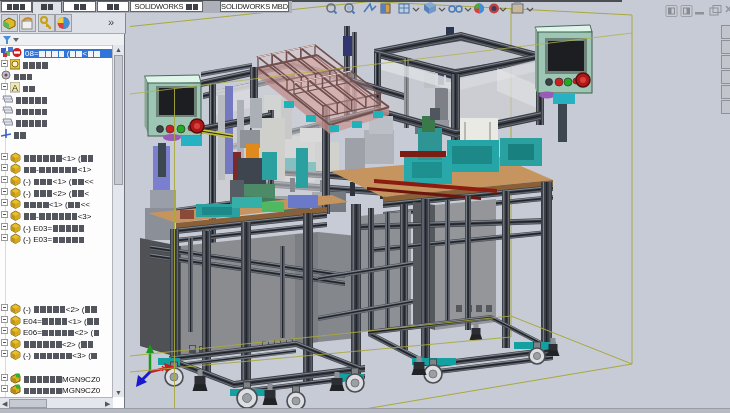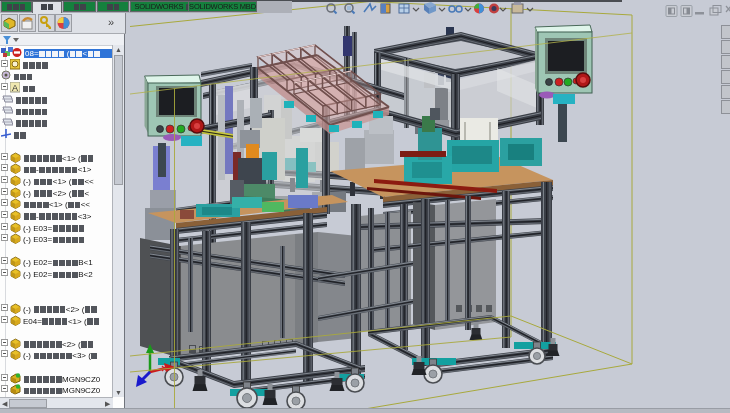--- a/index.html
+++ b/index.html
@@ -1,20 +1,20 @@
 <!DOCTYPE html>
 <html><head><meta charset="utf-8">
 <style>
 html,body{margin:0;padding:0}
 body{width:730px;height:413px;overflow:hidden;position:relative;font-family:"Liberation Sans",sans-serif;background:#c7cbd5}
 svg{display:block}
 #vp{position:absolute;left:0;top:0}
 #topline{position:absolute;left:0;top:0;width:622px;height:1.5px;background:#4a4d52}
 #tabbar{position:absolute;left:0;top:1px;width:292px;height:12px;background:#adb0b8}
-.tab{position:absolute;top:0;height:11px;background:#15803d;border:1px solid #636669;box-sizing:border-box;text-align:center;line-height:10px;font-size:8px;color:#1a1a1a;overflow:hidden;white-space:nowrap}
+.tab{position:absolute;top:0;height:11px;background:#ffffff;border:1px solid #636669;box-sizing:border-box;text-align:center;line-height:10px;font-size:8px;color:#1a1a1a;overflow:hidden;white-space:nowrap}
 .tab.active{background:#dfe2e7;border-bottom:none;height:12px}
 .lt{font-size:7.5px;color:#1a1a1a;letter-spacing:-0.2px}
 .b{display:inline-block;width:5.5px;height:6.5px;background:#53565c;margin:0 0.5px;vertical-align:-1px}
 .b.s{width:5.5px;height:6px;background:#3f4349}
 .b.w{background:#f2f4f8}
 #tb2{position:absolute;left:0;top:13px;width:126px;height:21px;background:#dde0e6;border-right:1px solid #85888e;border-bottom:1px solid #a8abb1;box-sizing:border-box}
 #tb2 .ic{position:absolute;top:1px;width:17px;height:18px;border:1px solid #9a9da3;background:#d2d5db;box-sizing:border-box}
 #chev{position:absolute;left:108px;top:3px;font-size:11px;color:#444}
 #tree{position:absolute;left:0;top:34px;width:125px;height:374px;background:#fdfdfd;border-right:1px solid #70747c;box-sizing:border-box;overflow:hidden}
 #filter{position:absolute;left:0;top:0;width:124px;height:11px;background:#eef0f4;border-bottom:1px solid #ccd0d6}
@@ -581,21 +581,21 @@
 <rect x="713.0" y="5.5" width="8.0" height="7.0" fill="none" stroke="#8d9199" stroke-width="1"></rect>
 <path d="M726 6 l5 6 m0 -6 l-5 6" stroke="#8d9199" stroke-width="1.2" fill="none"></path>
 </svg>
 <div id="topline"></div>
 <div id="tabbar">
     <div class="tab" style="left:0.5px;width:31px"><i class="b s"></i><i class="b s"></i><i class="b s"></i></div>
     <div class="tab active" style="left:32px;width:30px"><i class="b s"></i><i class="b s"></i></div>
     <div class="tab" style="left:63px;width:33px"><i class="b s"></i><i class="b s"></i></div>
     <div class="tab" style="left:97px;width:32px"><i class="b s"></i><i class="b s"></i></div>
     <div class="tab" style="left:130px;width:73px"><span class="lt">SOLIDWORKS</span> <i class="b s"></i><i class="b s"></i></div>
-    <div class="tab" style="left:188px;width:69px"><span class="lt">SOLIDWORKS MBD</span></div>
+    <div class="tab" style="left:220px;width:69px"><span class="lt">SOLIDWORKS MBD</span></div>
   </div>
 <div id="tb2">
     <div class="ic" style="left:1px">
       <svg width="15" height="16" viewBox="0 0 15 16">
         <polygon points="2,6 7,3 13,6 13,11 7,14 2,11" fill="#e0b828" stroke="#7a5c08"></polygon>
         <polygon points="2,6 7,9 7,14 2,11" fill="#58b858"></polygon>
       </svg>
     </div>
     <div class="ic" style="left:19px">
       <svg width="15" height="16" viewBox="0 0 15 16">
@@ -695,40 +695,35 @@
       <div class="trow" style="top:176.5px"><span class="pm"></span><span class="ri"><svg width="11" height="11" viewBox="0 0 11 11">
             <polygon points="1,3.5 5.5,1 10,3.5 10,8 5.5,10.5 1,8" fill="#e8c028" stroke="#7a5c08" stroke-width="0.8"></polygon>
             <polygon points="1,3.5 5.5,6 5.5,10.5 1,8" fill="#c09618"></polygon>
             <polygon points="5.5,6 10,3.5 10,8 5.5,10.5" fill="#d8a81c"></polygon>
           </svg></span><span class="tx2"><span class="lt2">(-) E03=</span><i class="b"></i><i class="b"></i><i class="b"></i><i class="b"></i><i class="b"></i></span></div>
       <div class="trow" style="top:188.1px"><span class="pm"></span><span class="ri"><svg width="11" height="11" viewBox="0 0 11 11">
             <polygon points="1,3.5 5.5,1 10,3.5 10,8 5.5,10.5 1,8" fill="#e8c028" stroke="#7a5c08" stroke-width="0.8"></polygon>
             <polygon points="1,3.5 5.5,6 5.5,10.5 1,8" fill="#c09618"></polygon>
             <polygon points="5.5,6 10,3.5 10,8 5.5,10.5" fill="#d8a81c"></polygon>
           </svg></span><span class="tx2"><span class="lt2">(-) E03=</span><i class="b"></i><i class="b"></i><i class="b"></i><i class="b"></i><i class="b"></i></span></div>
-      <div class="trow" style="top:211.4px"><span class="pm"></span><span class="ri"><svg width="11" height="11" viewBox="0 0 11 11">
-            <polygon points="1,3.5 5.5,1 10,3.5 10,8 5.5,10.5 1,8" fill="#e8c028" stroke="#7a5c08" stroke-width="0.8"></polygon>
-            <polygon points="1,3.5 5.5,6 5.5,10.5 1,8" fill="#c09618"></polygon>
-            <polygon points="5.5,6 10,3.5 10,8 5.5,10.5" fill="#d8a81c"></polygon>
-          </svg></span><span class="tx2"><span class="lt2">(-) E02=</span><i class="b"></i><i class="b"></i><i class="b"></i><i class="b"></i><span class="lt2">B&lt;1</span></span></div>
-      <div class="trow" style="top:223.0px"><span class="pm"></span><span class="ri"><svg width="11" height="11" viewBox="0 0 11 11">
-            <polygon points="1,3.5 5.5,1 10,3.5 10,8 5.5,10.5 1,8" fill="#e8c028" stroke="#7a5c08" stroke-width="0.8"></polygon>
-            <polygon points="1,3.5 5.5,6 5.5,10.5 1,8" fill="#c09618"></polygon>
-            <polygon points="5.5,6 10,3.5 10,8 5.5,10.5" fill="#d8a81c"></polygon>
-          </svg></span><span class="tx2"><span class="lt2">(-) E02=</span><i class="b"></i><i class="b"></i><i class="b"></i><i class="b"></i><span class="lt2">B&lt;2</span></span></div>
       <div class="trow" style="top:257.8px"><span class="pm"></span><span class="ri"><svg width="11" height="11" viewBox="0 0 11 11">
             <polygon points="1,3.5 5.5,1 10,3.5 10,8 5.5,10.5 1,8" fill="#e8c028" stroke="#7a5c08" stroke-width="0.8"></polygon>
             <polygon points="1,3.5 5.5,6 5.5,10.5 1,8" fill="#c09618"></polygon>
             <polygon points="5.5,6 10,3.5 10,8 5.5,10.5" fill="#d8a81c"></polygon>
           </svg></span><span class="tx2"><span class="lt2">(-) </span><i class="b"></i><i class="b"></i><i class="b"></i><i class="b"></i><i class="b"></i><span class="lt2">&lt;2&gt; (</span><i class="b"></i><i class="b"></i></span></div>
       <div class="trow" style="top:269.5px"><span class="pm"></span><span class="ri"><svg width="11" height="11" viewBox="0 0 11 11">
             <polygon points="1,3.5 5.5,1 10,3.5 10,8 5.5,10.5 1,8" fill="#e8c028" stroke="#7a5c08" stroke-width="0.8"></polygon>
             <polygon points="1,3.5 5.5,6 5.5,10.5 1,8" fill="#c09618"></polygon>
             <polygon points="5.5,6 10,3.5 10,8 5.5,10.5" fill="#d8a81c"></polygon>
           </svg></span><span class="tx2"><span class="lt2">E04=</span><i class="b"></i><i class="b"></i><i class="b"></i><i class="b"></i><span class="lt2">&lt;1&gt; (</span><i class="b"></i><i class="b"></i></span></div>
+      <div class="trow" style="top:281.1px"><span class="pm"></span><span class="ri"><svg width="11" height="11" viewBox="0 0 11 11">
+            <polygon points="1,3.5 5.5,1 10,3.5 10,8 5.5,10.5 1,8" fill="#e8c028" stroke="#7a5c08" stroke-width="0.8"></polygon>
+            <polygon points="1,3.5 5.5,6 5.5,10.5 1,8" fill="#c09618"></polygon>
+            <polygon points="5.5,6 10,3.5 10,8 5.5,10.5" fill="#d8a81c"></polygon>
+          </svg></span><span class="tx2"><span class="lt2">E06=</span><i class="b"></i><i class="b"></i><i class="b"></i><i class="b"></i><i class="b"></i><span class="lt2">&lt;2&gt; (</span><i class="b"></i></span></div>
       <div class="trow" style="top:292.7px"><span class="pm"></span><span class="ri"><svg width="11" height="11" viewBox="0 0 11 11">
             <polygon points="1,3.5 5.5,1 10,3.5 10,8 5.5,10.5 1,8" fill="#e8c028" stroke="#7a5c08" stroke-width="0.8"></polygon>
             <polygon points="1,3.5 5.5,6 5.5,10.5 1,8" fill="#c09618"></polygon>
             <polygon points="5.5,6 10,3.5 10,8 5.5,10.5" fill="#d8a81c"></polygon>
           </svg></span><span class="tx2"><i class="b"></i><i class="b"></i><i class="b"></i><i class="b"></i><i class="b"></i><i class="b"></i><span class="lt2">&lt;2&gt; (</span><i class="b"></i><i class="b"></i></span></div>
       <div class="trow" style="top:304.3px"><span class="pm"></span><span class="ri"><svg width="11" height="11" viewBox="0 0 11 11">
             <polygon points="1,3.5 5.5,1 10,3.5 10,8 5.5,10.5 1,8" fill="#e8c028" stroke="#7a5c08" stroke-width="0.8"></polygon>
             <polygon points="1,3.5 5.5,6 5.5,10.5 1,8" fill="#c09618"></polygon>
             <polygon points="5.5,6 10,3.5 10,8 5.5,10.5" fill="#d8a81c"></polygon>
           </svg></span><span class="tx2"><span class="lt2">(-) </span><i class="b"></i><i class="b"></i><i class="b"></i><i class="b"></i><i class="b"></i><i class="b"></i><span class="lt2">&lt;3&gt; (</span><i class="b"></i></span></div>

